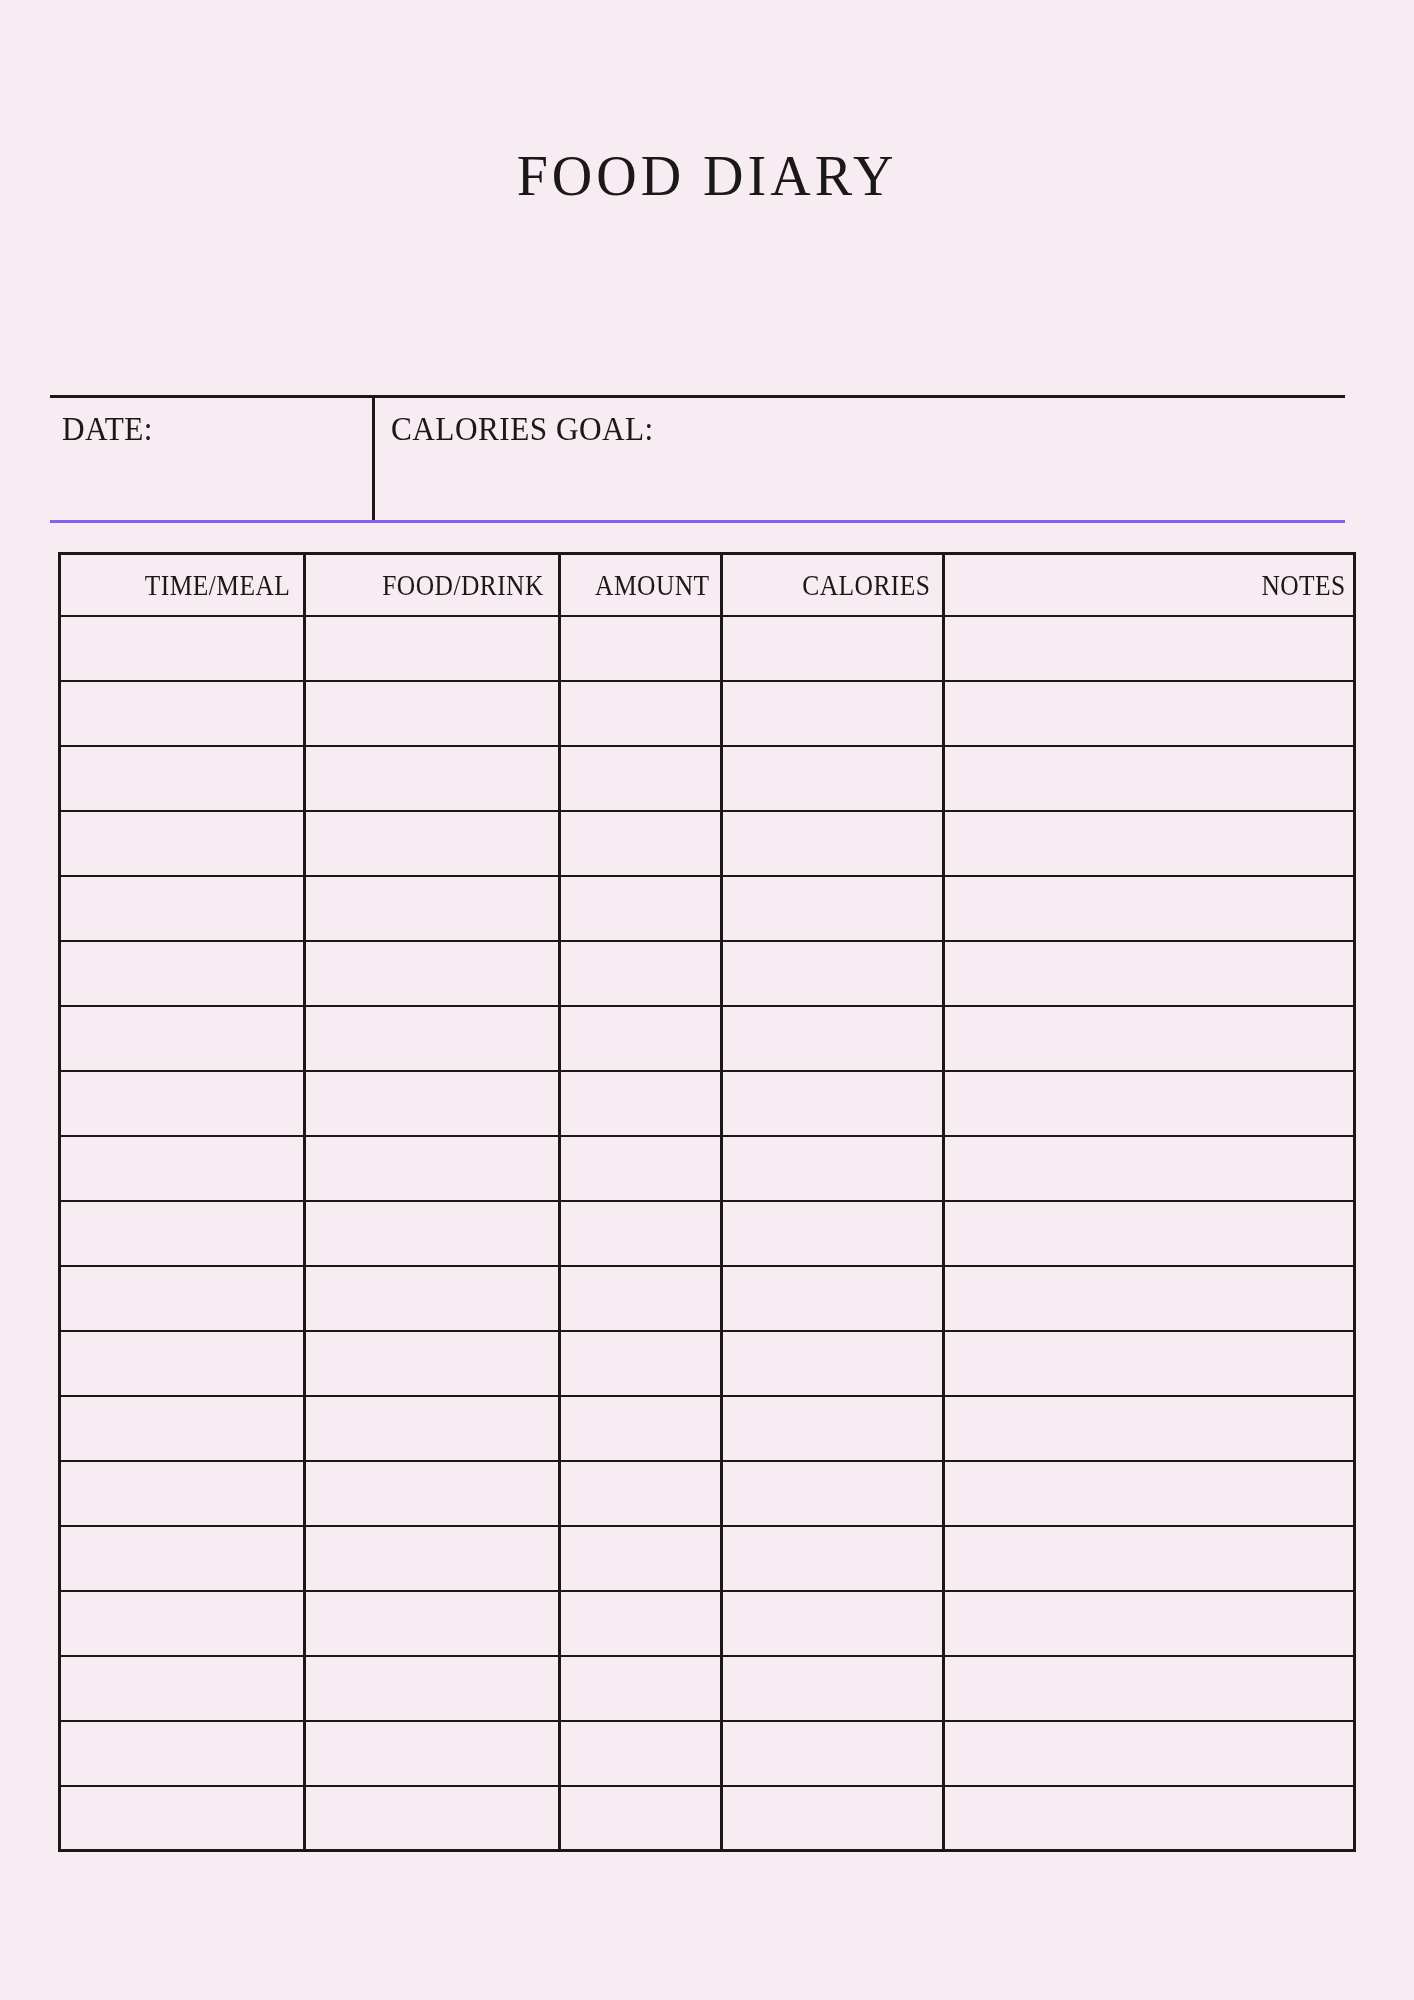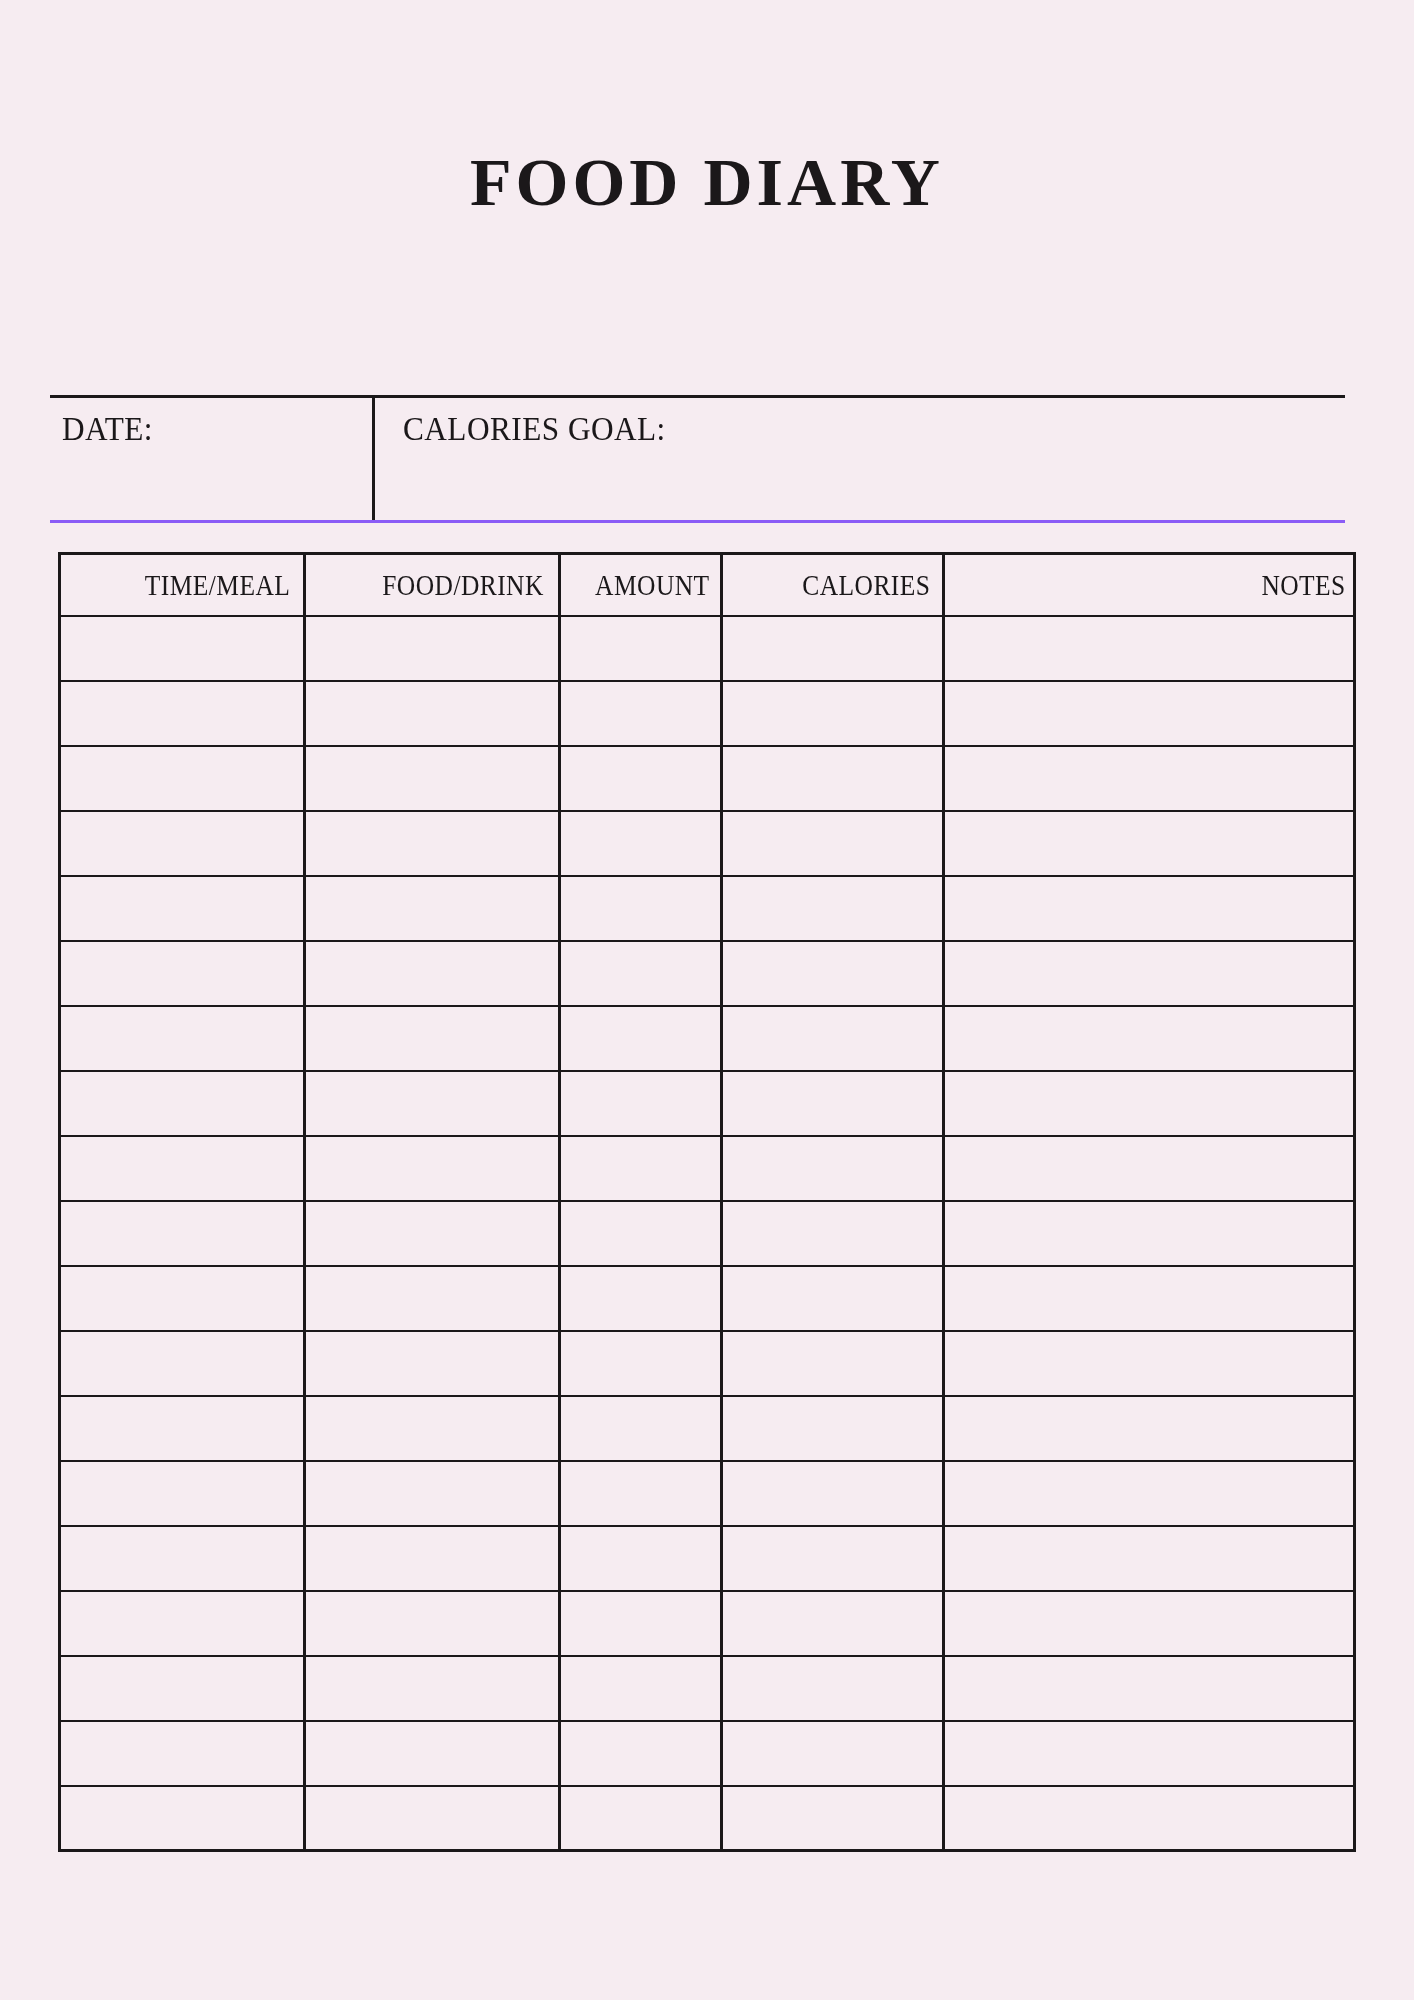--- a/index.html
+++ b/index.html
@@ -16,22 +16,22 @@
     color: #1b181a;
     overflow: hidden;
   }
   .title {
     position: absolute;
     top: 148px;
     left: 0;
     width: 100%;
     margin: 0;
     text-align: center;
-    font-size: 68px;
-    font-weight: 700;
+    font-size: 56px;
+    font-weight: 400;
     letter-spacing: 4px;
     line-height: 1.0;
     color: #1b181a;
     white-space: nowrap;
   }
   .info-bar {
     position: absolute;
     left: 50px;
     top: 395px;
     width: 1295px;
@@ -45,21 +45,21 @@
     box-sizing: border-box;
     padding-top: 12px;
   }
   .info-cell.date-cell {
     width: 325px;
     border-right: 3px solid #1b181a;
     padding-left: 12px;
   }
   .info-cell.goal-cell {
     flex: 1;
-    padding-left: 28px;
+    padding-left: 16px;
   }
   .info-label {
     display: inline-block;
     font-size: 34px;
     letter-spacing: 0.5px;
     transform: scaleX(0.92);
     transform-origin: left center;
     white-space: nowrap;
   }
   .fill-area {

